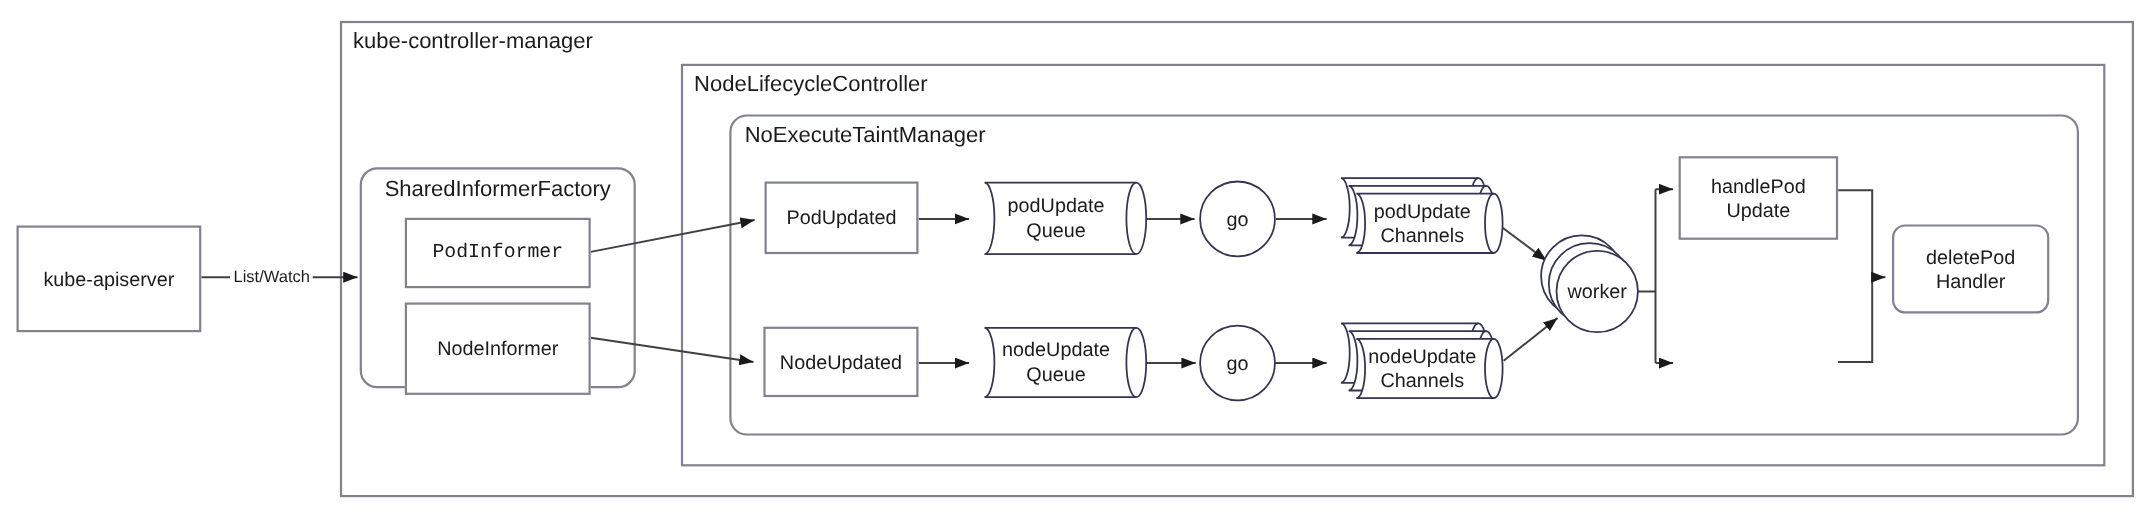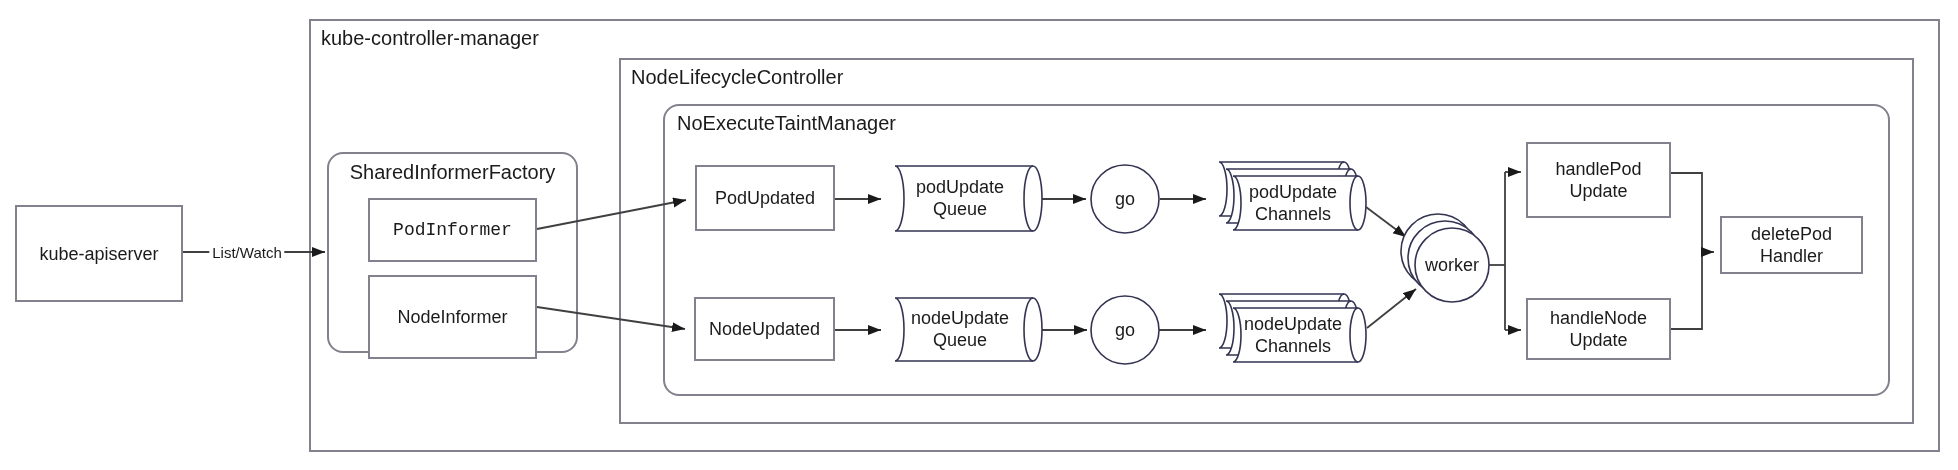--- a/index.html
+++ b/index.html
@@ -155,24 +155,21 @@
   </div>
   <div class="node" style="left:695px;top:165px;width:140px;height:66px;">
     <span>PodUpdated</span>
   </div>
   <div class="node" style="left:694px;top:297px;width:141px;height:64px;">
     <span>NodeUpdated</span>
   </div>
   <div class="node" style="left:1526px;top:142px;width:145px;height:76px;">
     <span style="max-width:100px;">handlePod Update</span>
   </div>
-  <div class="node" style="left:1526px;top:298px;width:145px;height:62px;">
-    <span style="max-width:110px;">handleNode Update</span>
-  </div>
-  <div class="node" style="left:1720px;top:216px;width:143px;height:58px;">
+  <div class="node" style="left:1720px;top:204px;width:143px;height:81px;border-radius:12px;">
     <span style="max-width:95px;">deletePod Handler</span>
   </div>
 
   <div class="shape-label" style="left:960px;top:329px;width:112px;">nodeUpdate Queue</div>
   <div class="shape-label" style="left:960px;top:198px;width:108px;">podUpdate Queue</div>
   <div class="shape-label" style="left:1125px;top:199px;">go</div>
   <div class="shape-label" style="left:1125px;top:330px;">go</div>
   <div class="shape-label" style="left:1293px;top:203px;width:116px;">podUpdate Channels</div>
   <div class="shape-label" style="left:1293px;top:335px;width:120px;">nodeUpdate Channels</div>
   <div class="shape-label" style="left:1452px;top:265px;">worker</div>

